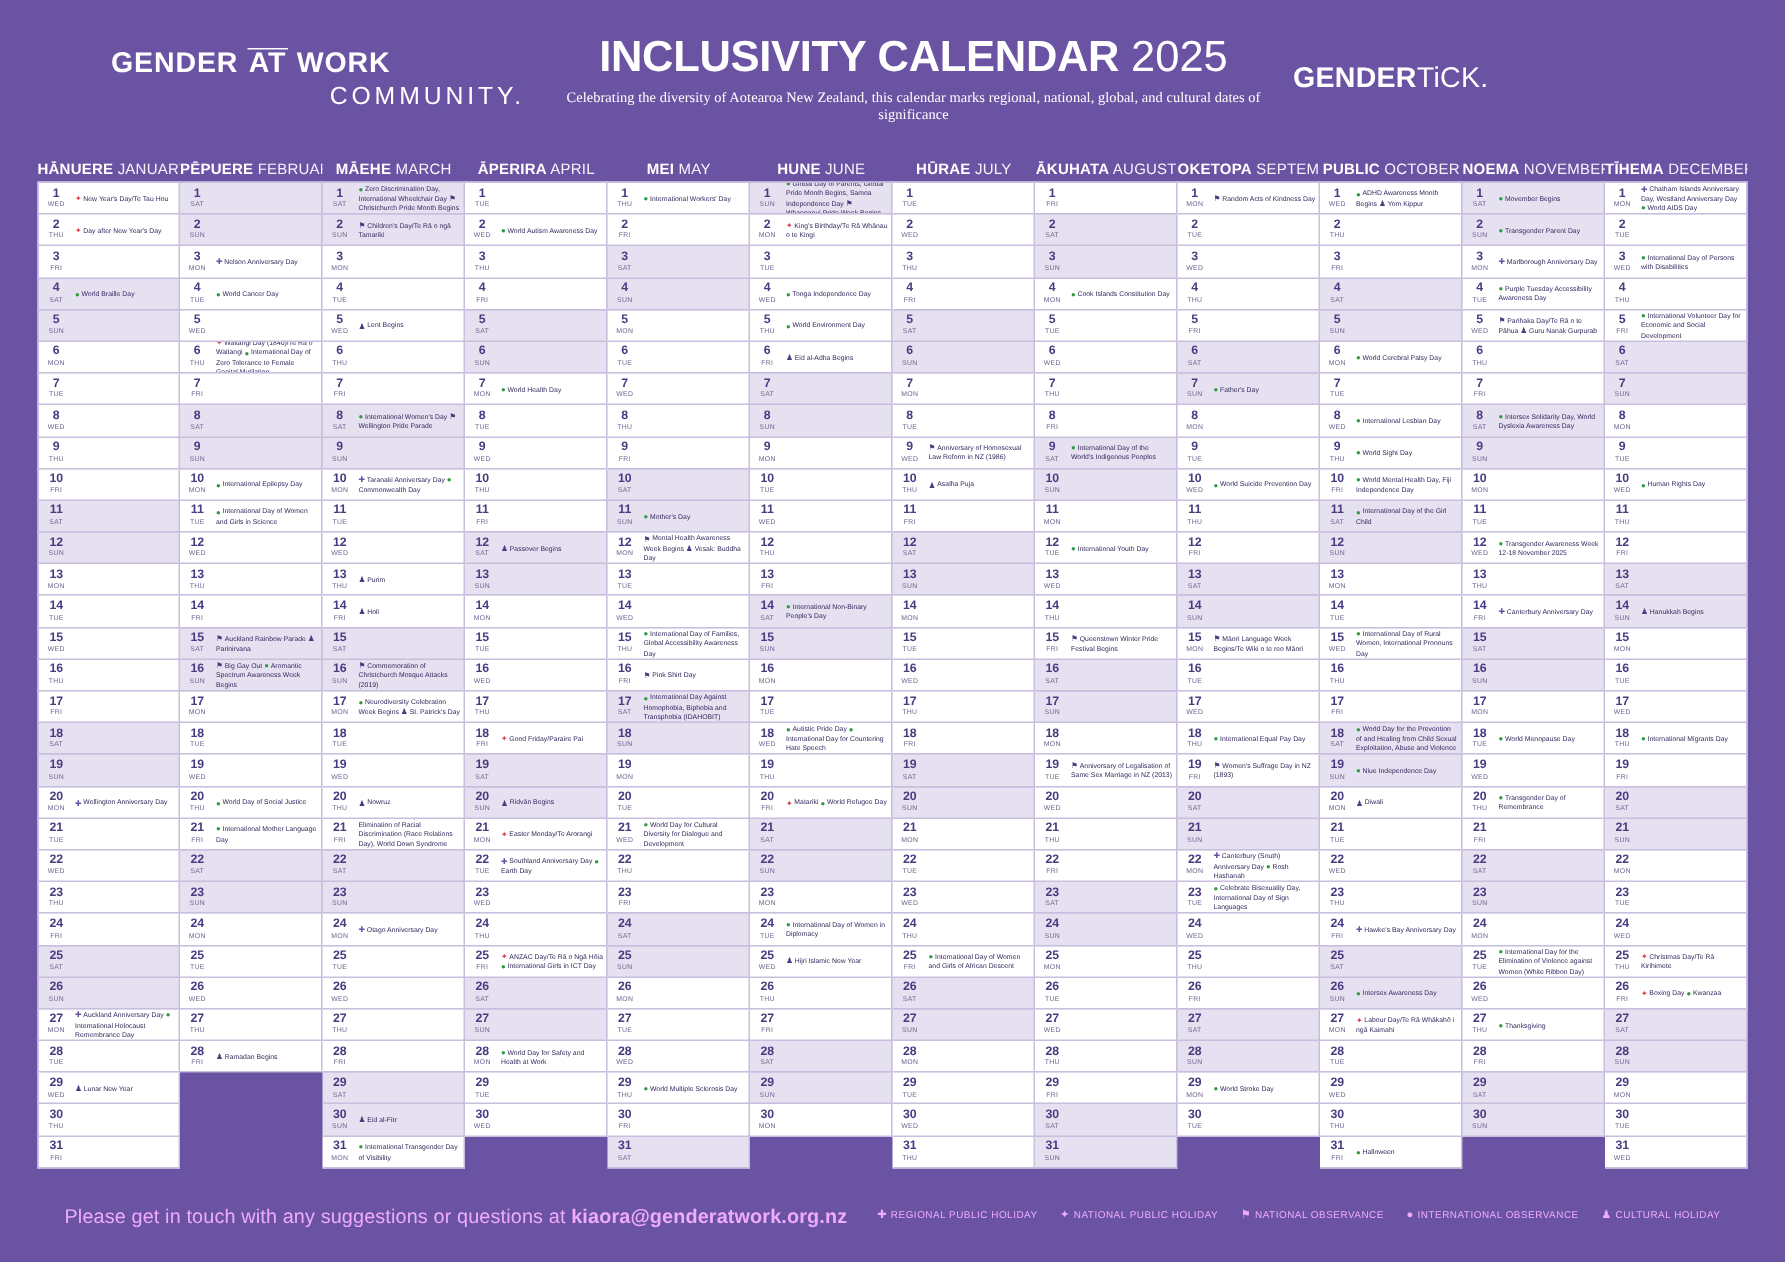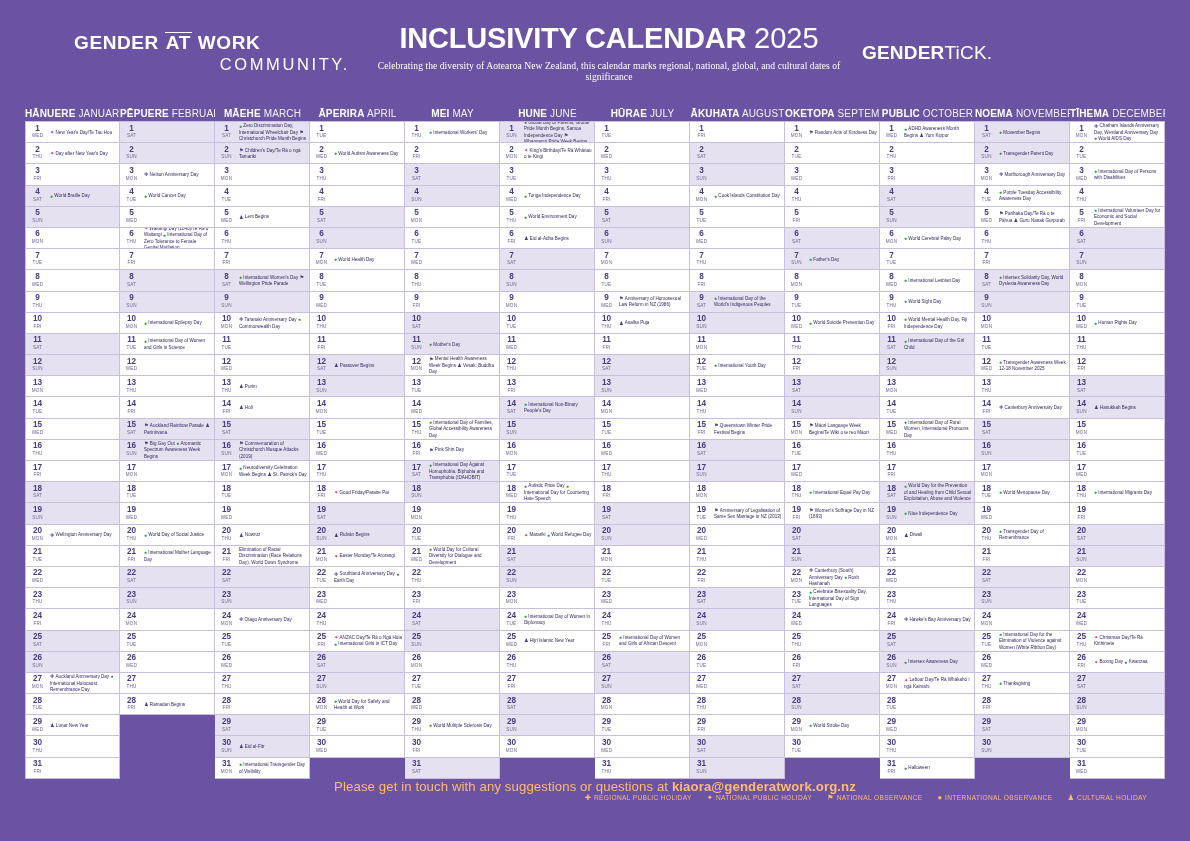--- a/index.html
+++ b/index.html
@@ -153,22 +153,21 @@
   .ico.pub  { color: #e03a4e; }      
   .ico.reg  { color: #6b53a4; }      
   .ico.cult { color: #4a3a80; }      
 
   
   .footer {
     height: 62px;
     display: flex;
     align-items: center;
     padding: 0 43px;
-    color: #fdba74;
-    flex-direction: column;
+    color: #f0abfc;
   }
   .footer-left {
     font-size: 13.2px; font-weight: 400; letter-spacing: 0.1px;
     white-space: nowrap;
   }
   .footer-left b { font-weight: 700; }
   .legend {
     margin-left: auto;
     display: flex;
     gap: 15px;

